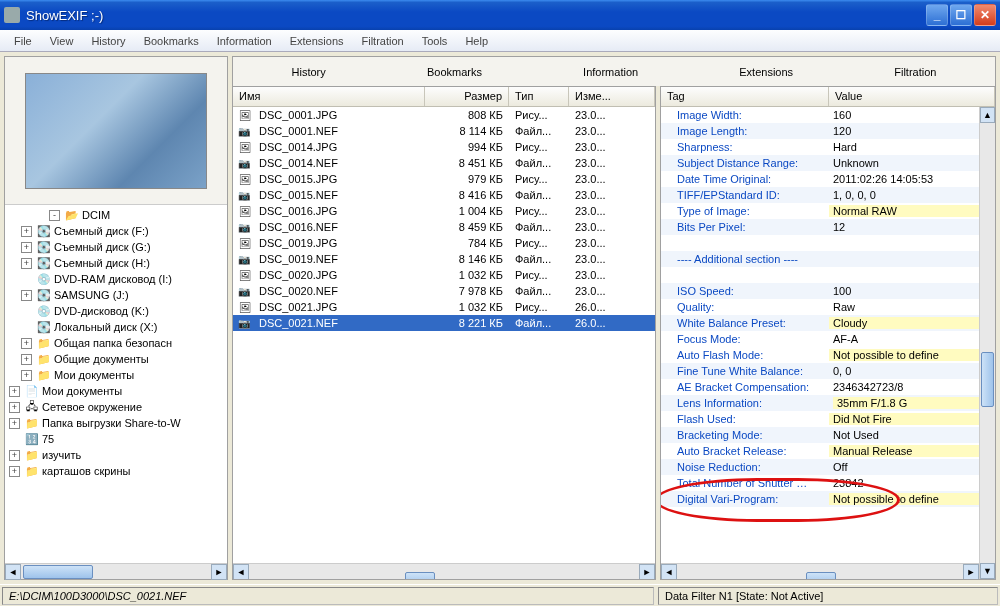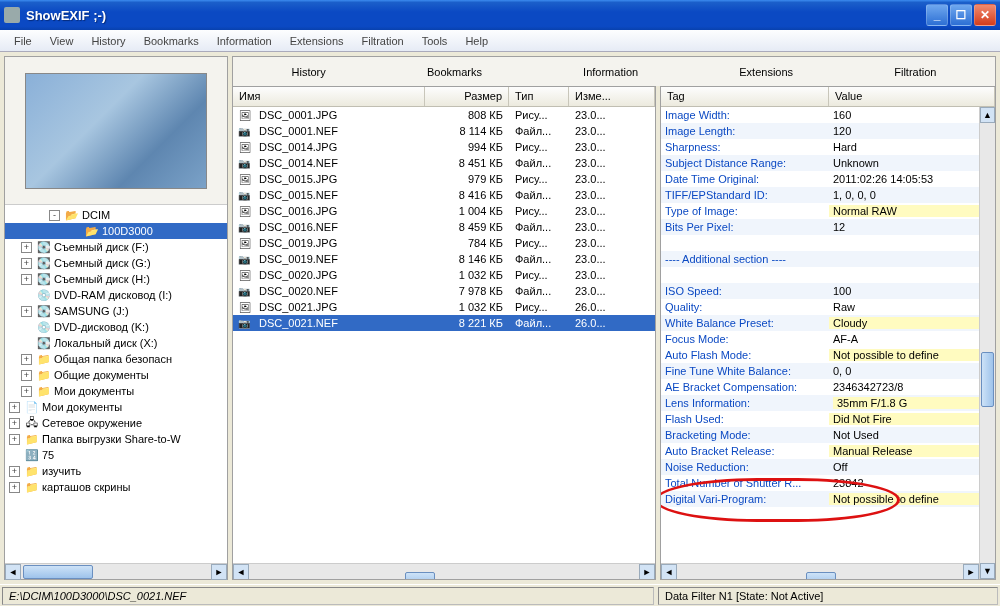--- a/index.html
+++ b/index.html
@@ -1,21 +1,21 @@
 <!DOCTYPE html>
 <html><head>
 <meta charset="utf-8">
 <style>
 * { box-sizing: border-box; margin: 0; padding: 0; font-family: Tahoma, "MS Sans Serif", sans-serif; font-size: 11px; }
 body { background: #ece9d8; overflow: hidden; width: 1000px; height: 606px; }
 
 
 .titlebar { height: 30px; background: linear-gradient(to bottom, #3c8cf0 0%, #1b5fca 8%, #0b49c3 40%, #0b49c3 88%, #0841ae 100%); display: flex; align-items: center; padding: 0 4px; color: #fff; }
 .titlebar .app-icon { width: 16px; height: 16px; background: #9aa; border-radius: 2px; margin-right: 6px; }
-.titlebar .title { flex: 1; font-weight: bold; font-size: 13px; text-shadow: 1px 1px 1px #052a7a; }
+.titlebar .title { flex: 1; font-weight: normal; font-size: 13px; text-shadow: 1px 1px 1px #052a7a; }
 .win-btns { display: flex; gap: 2px; }
 .win-btn { width: 22px; height: 22px; border-radius: 3px; border: 1px solid #fff3; display: flex; align-items: center; justify-content: center; font-weight: bold; font-size: 12px; color: #fff; }
 .win-btn.min { background: linear-gradient(to bottom,#6fa8ef,#2d6fd4); }
 .win-btn.max { background: linear-gradient(to bottom,#6fa8ef,#2d6fd4); }
 .win-btn.close { background: linear-gradient(to bottom,#f08b6f,#d43c1b); }
 
 
 .menubar { height: 22px; background: linear-gradient(to bottom,#fdfeff,#e6ebf5); border-bottom: 1px solid #aab; display: flex; align-items: center; padding: 0 6px; gap: 2px; }
 .menuitem { padding: 2px 8px; color: #444; }
 
@@ -58,21 +58,21 @@
 .list-body { flex:1; overflow:auto; }
 .row { display:flex; height:16px; align-items:center; font-size:11px; }
 .row .cell { padding:0 6px; white-space:nowrap; overflow:hidden; text-overflow:ellipsis; }
 .row.sel { background:#316ac5; color:#fff; }
 .file-ico { width:16px; height:14px; margin-left:4px; display:inline-flex;align-items:center;justify-content:center;font-size:10px; }
 .ico-jpg::before { content:"🖼"; }
 .ico-nef::before { content:"📷"; }
 
 .exif-body { flex:1; overflow:auto; position:relative; }
 .exif-row { display:flex; height:16px; align-items:center; font-size:11px; }
-.exif-row .tag { color:#0b49c3; padding:0 4px; white-space:nowrap; overflow:hidden; text-overflow:ellipsis; }
+.exif-row .tag { color:#0b49c3; padding:0 16px; white-space:nowrap; overflow:hidden; text-overflow:ellipsis; }
 .exif-row .val { padding:0 4px; white-space:nowrap; overflow:hidden; }
 .exif-row.stripe { background:#f0f5fc; }
 .exif-row.hl .val { background:#fffbc0; }
 
 .circle-annot { position:absolute; border:3px solid #d11; border-radius:50%/60%; pointer-events:none; }
 
 .scroll-v { width:16px; background:#e8e8e8; border-left:1px solid #ccc; display:flex; flex-direction:column; }
 .scroll-v .btn { height:16px; background:#d2e3f5; border:1px solid #9ab; font-size:9px; display:flex;align-items:center;justify-content:center; }
 .scroll-v .track { flex:1; position:relative; }
 .scroll-v .thumb { position:absolute; left:1px; right:1px; background:linear-gradient(to right,#cde2f7,#9ec3eb); border:1px solid #6a8fc0; border-radius:2px; }
@@ -115,26 +115,20 @@
     <div class="preview-pane">
       <div class="preview-img"></div>
     </div>
     <div class="tree-pane" id="tree">
         <div class="tree-row">
           <span class="tree-spc" style="width: 40px;"></span>
           <span class="tree-toggle">-</span>
           <span class="tree-ico ico-folder-open"></span>
           <span>DCIM</span>
         </div>
-        <div class="tree-row sel">
-          <span class="tree-spc" style="width: 60px;"></span>
-          <span style="width: 13px; display: inline-block;"></span>
-          <span class="tree-ico ico-folder-open"></span>
-          <span>100D3000</span>
-        </div>
         <div class="tree-row">
           <span class="tree-spc" style="width: 12px;"></span>
           <span class="tree-toggle">+</span>
           <span class="tree-ico ico-disk"></span>
           <span>Съемный диск (F:)</span>
         </div>
         <div class="tree-row">
           <span class="tree-spc" style="width: 12px;"></span>
           <span class="tree-toggle">+</span>
           <span class="tree-ico ico-disk"></span>

